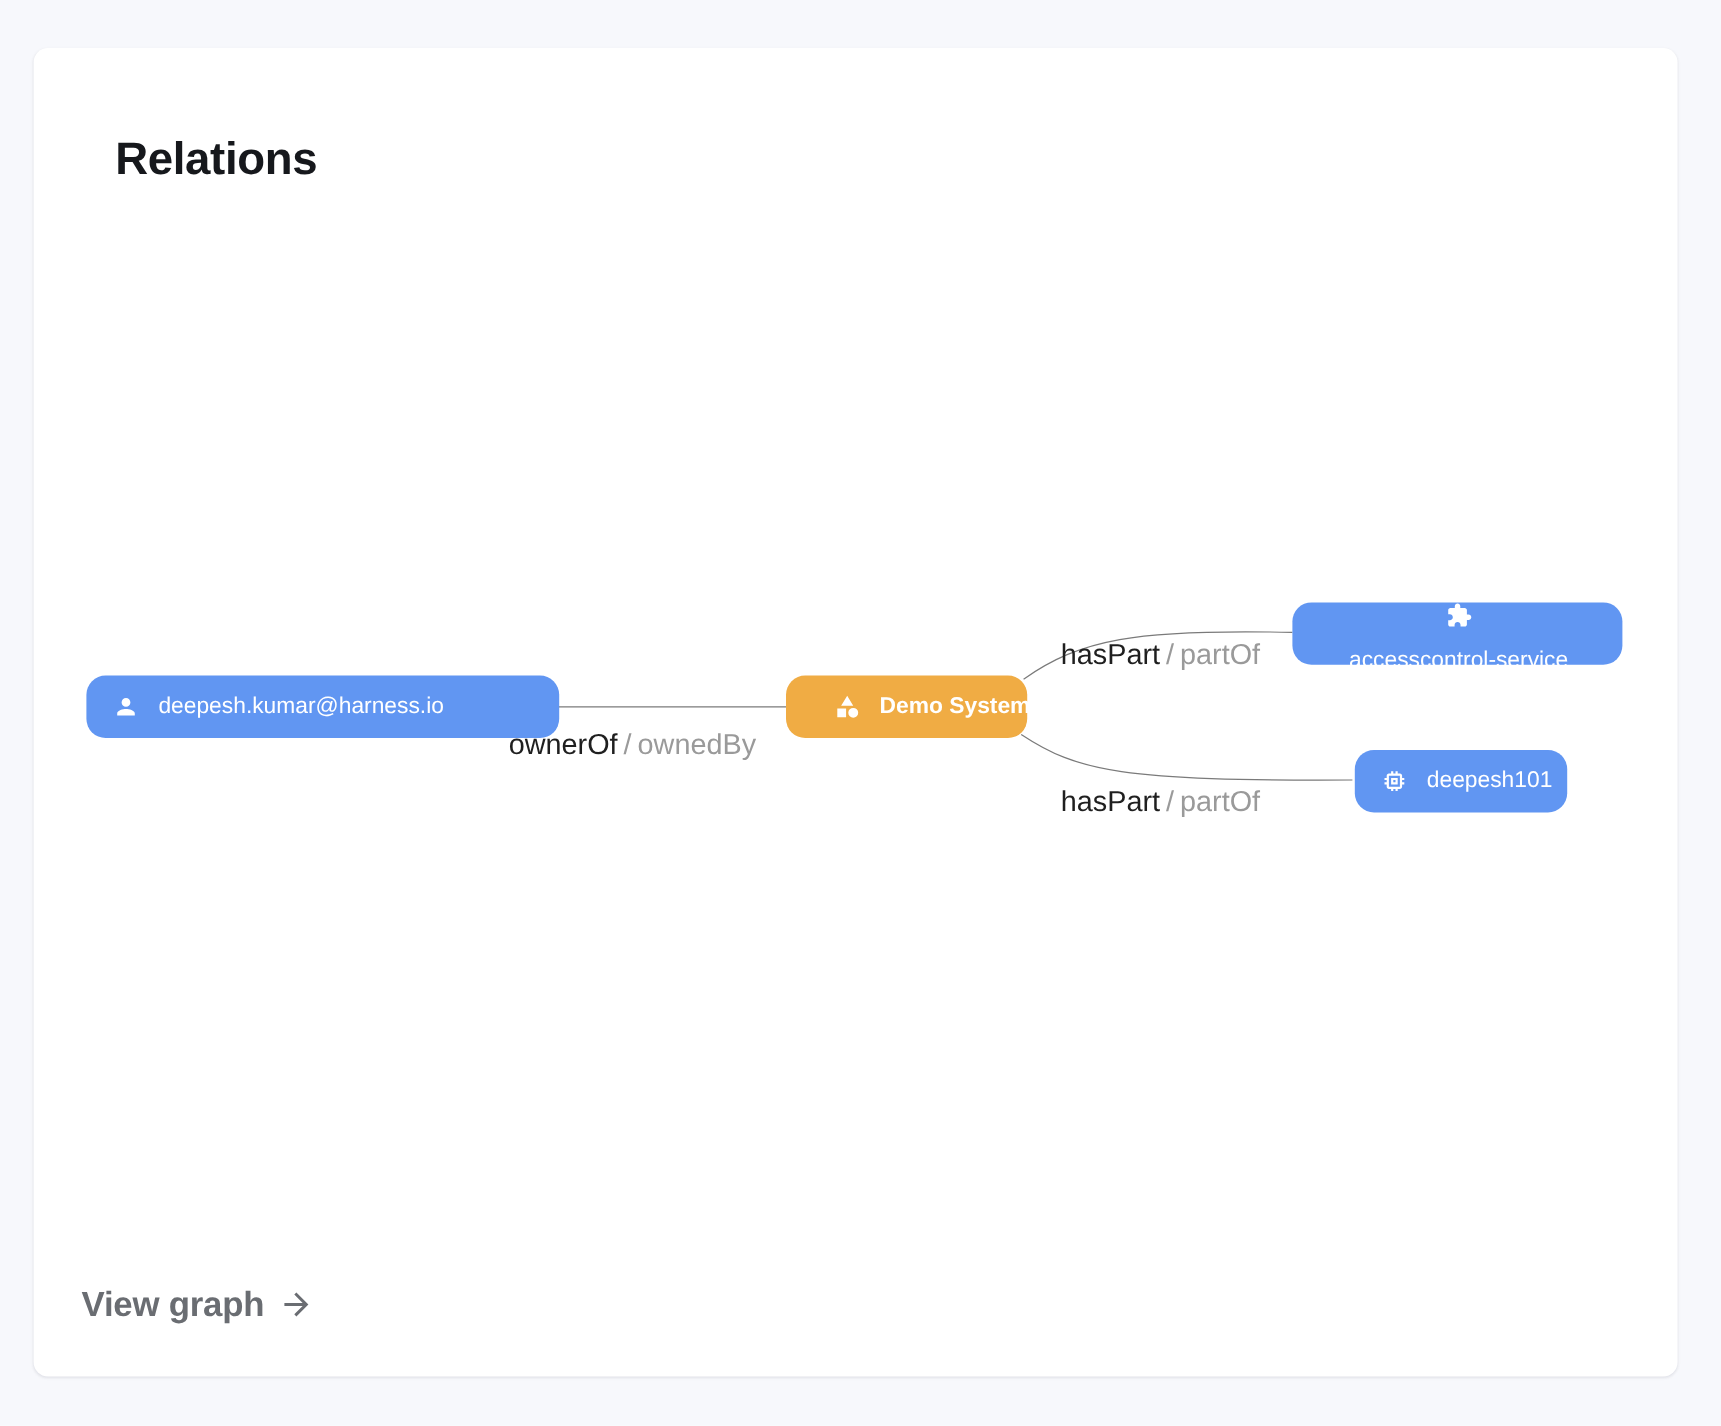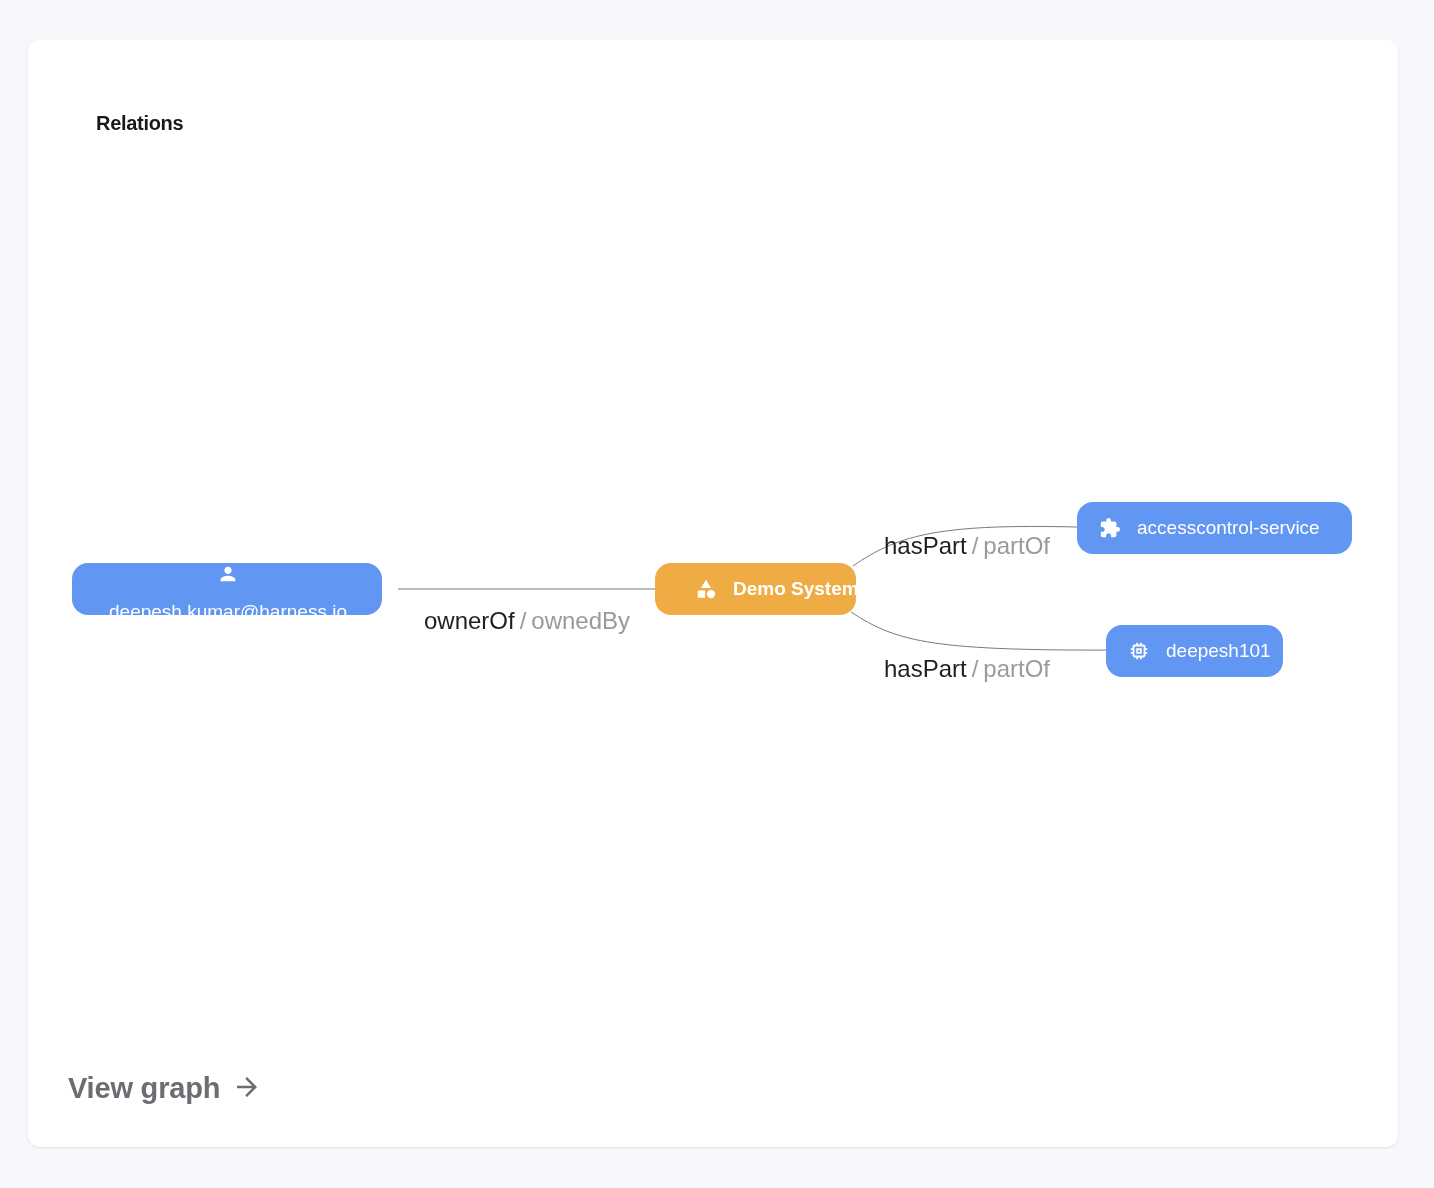--- a/index.html
+++ b/index.html
@@ -14,21 +14,21 @@
     position: absolute;
     left: 28px; top: 40px;
     width: 1370px; height: 1107px;
     background: #FFFFFF;
     border-radius: 12px;
     box-shadow: 0 1px 3px rgba(16,24,40,0.06), 0 1px 2px rgba(16,24,40,0.04);
   }
   .card-title {
     position: absolute;
     left: 68px; top: 72px;
-    font-size: 20px;
+    font-size: 38px;
     font-weight: 700;
     color: #16181C;
     letter-spacing: -0.3px;
   }
   svg.edges {
     position: absolute;
     left: 0; top: 0;
     width: 1434px; height: 1188px;
     pointer-events: none;
   }
@@ -81,48 +81,48 @@
 <div class="card">
   <h2 class="card-title">Relations</h2>
 </div>
 
 <svg class="edges" viewBox="0 0 1434 1188">
   <path class="edge-path" d="M 398 589 H 655"></path>
   <path class="edge-path" d="M 853 566 C 900 533, 945 524, 1077 527"></path>
   <path class="edge-path" d="M 851 612 C 898 643, 935 651, 1127 650"></path>
 </svg>
 
-<div class="node blue" style="left:72px; top:563px; width:310px;flex-direction:column;">
+<div class="node blue" style="left:72px; top:563px; width:394px;">
   <span class="icon">
     <svg viewBox="0 0 24 24">
         <path d="M12 12c2.21 0 4-1.79 4-4s-1.79-4-4-4-4 1.79-4 4 1.79 4 4 4zm0 2c-2.67 0-8 1.34-8 4v2h16v-2c0-2.66-5.33-4-8-4z"></path>
       </svg>
   </span>
   <span class="label">deepesh.kumar@harness.io</span>
 </div>
 
 <div class="node orange bold" style="left:655px; top:563px; width:201px;">
   <span class="icon">
     <svg viewBox="0 0 24 24">
         <path d="M12 2L6.5 11h11L12 2zm5.5 11a4.5 4.5 0 1 0 0 9 4.5 4.5 0 0 0 0-9zM3 13.5h8v8H3v-8z"></path>
       </svg>
   </span>
   <span class="label">Demo System</span>
 </div>
 
-<div class="node blue" style="left:1077px; top:502px; width:275px;">
+<div class="node blue" style="left:1077px; top:502px; width:275px;flex-direction:column;">
   <span class="icon">
     <svg viewBox="0 0 24 24">
         <path d="M20.5 11H19V7c0-1.1-.9-2-2-2h-4V3.5C13 2.12 11.88 1 10.5 1S8 2.12 8 3.5V5H4c-1.1 0-1.99.9-1.99 2v3.8H3.5c1.49 0 2.7 1.21 2.7 2.7s-1.21 2.7-2.7 2.7H2V20c0 1.1.9 2 2 2h3.8v-1.5c0-1.49 1.21-2.7 2.7-2.7 1.49 0 2.7 1.21 2.7 2.7V22H17c1.1 0 2-.9 2-2v-4h1.5c1.38 0 2.5-1.12 2.5-2.5S21.88 11 20.5 11z"></path>
       </svg>
   </span>
   <span class="label">accesscontrol-service</span>
 </div>
 
-<div class="node blue" style="left:1106px; top:625px; width:177px;">
+<div class="node blue" style="left:1129px; top:625px; width:177px;">
   <span class="icon">
     <svg viewBox="0 0 24 24">
         <path d="M15 9H9v6h6V9zm-2 4h-2v-2h2v2zm8-2V9h-2V7c0-1.1-.9-2-2-2h-2V3h-2v2h-2V3H9v2H7c-1.1 0-2 .9-2 2v2H3v2h2v2H3v2h2v2c0 1.1.9 2 2 2h2v2h2v-2h2v2h2v-2h2c1.1 0 2-.9 2-2v-2h2v-2h-2v-2h2zm-4 6H7V7h10v10z"></path>
       </svg>
   </span>
   <span class="label">deepesh101</span>
 </div>
 
 <div class="edge-label" style="left:527px; top:607px;">
   <span class="primary">ownerOf</span><span class="sep">/</span><span class="secondary">ownedBy</span>

